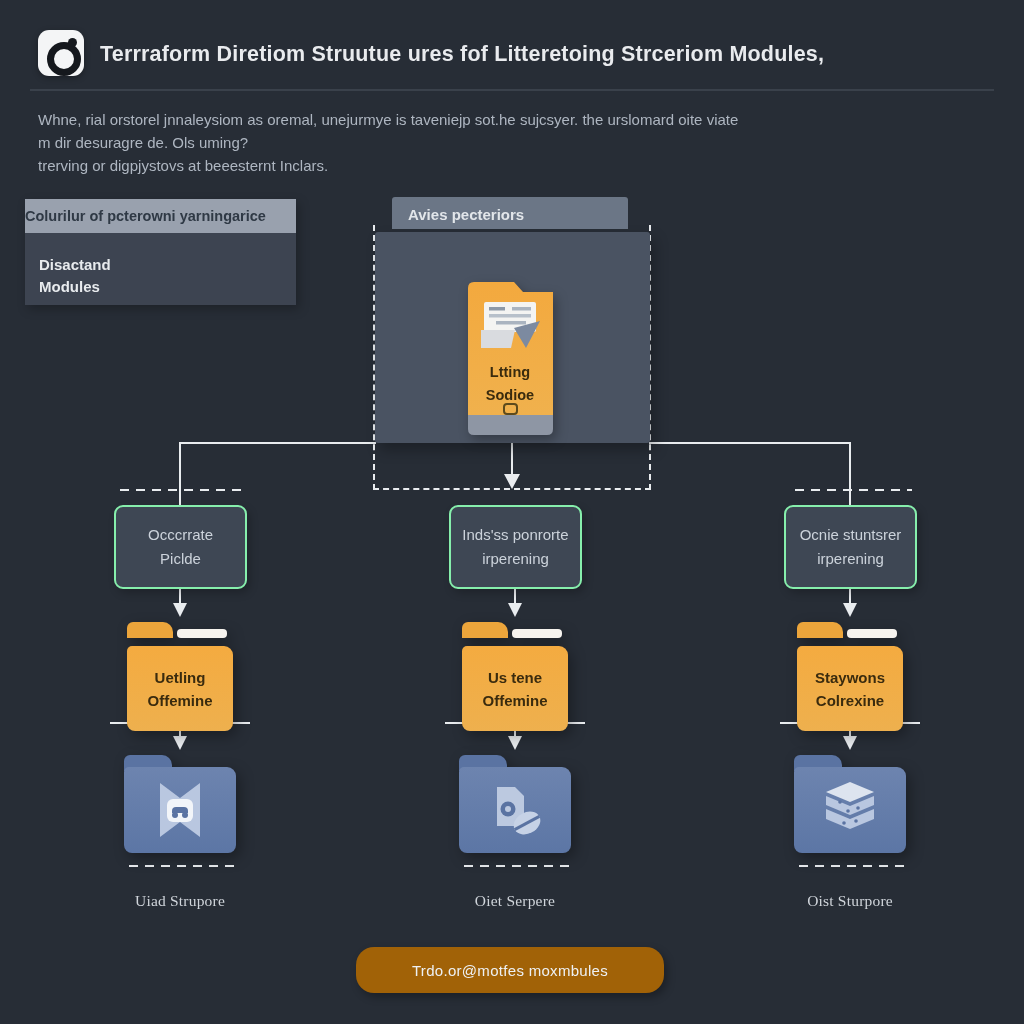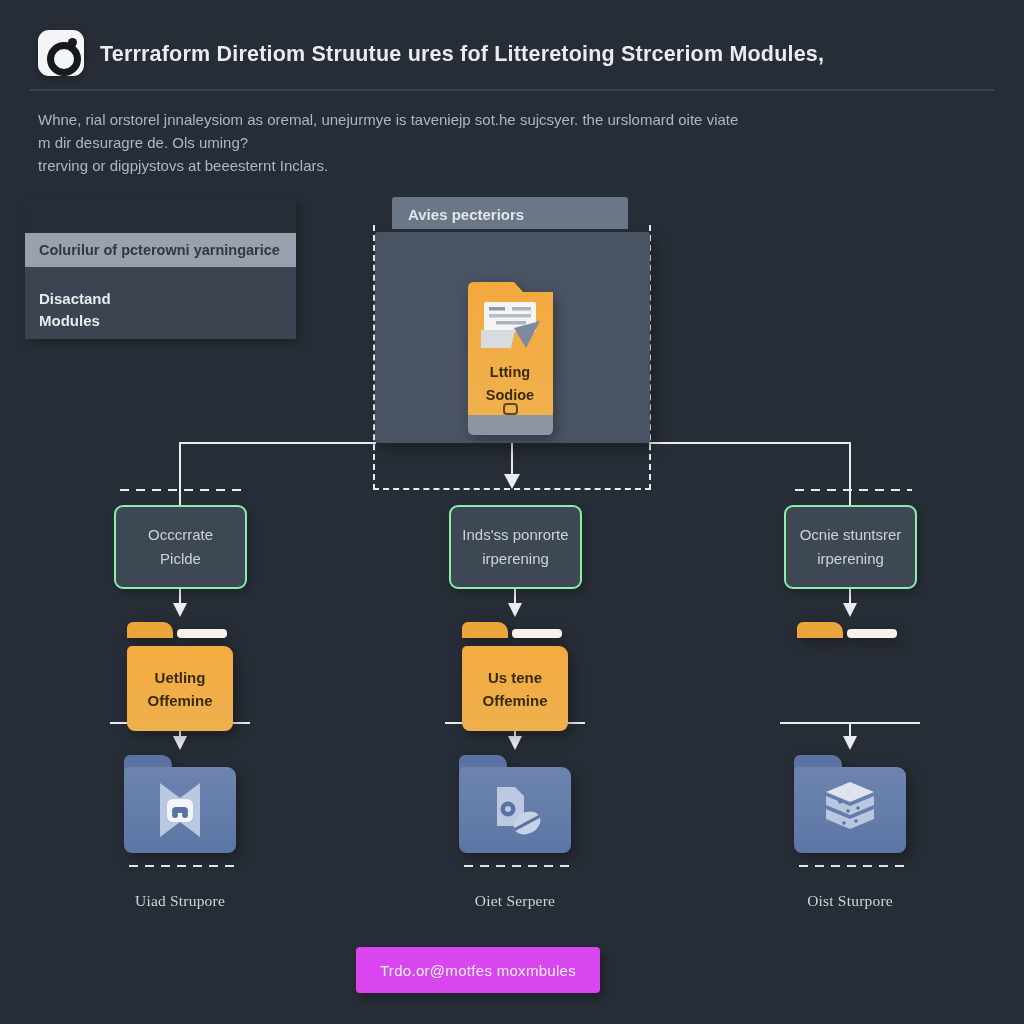--- a/index.html
+++ b/index.html
@@ -16,21 +16,21 @@
          letter-spacing:.2px;}
   .divider{position:absolute;left:30px;top:89px;width:964px;height:2px;background:#3a414b;}
 
   
   .intro{position:absolute;left:38px;top:108px;width:830px;font-size:15px;line-height:23px;
          color:#aeb6c1;}
 
   
   .legend{position:absolute;left:25px;top:199px;width:271px;box-shadow:3px 4px 10px rgba(0,0,0,.25);}
   .legend-header{height:34px;background:#99a1ae;color:#2f3945;font-size:14.5px;font-weight:700;
-         line-height:34px;padding-left:14px;margin-top:34px;}
+         line-height:34px;}
   .legend-body{background:#3d4451;color:#e8ebee;font-size:15px;font-weight:700;
          padding:21px 0 7px 14px;line-height:22px;}
 
   
   .root-tab{position:absolute;left:392px;top:197px;width:236px;height:32px;background:#6b7686;
          color:#e2e6ea;font-size:15px;font-weight:600;line-height:36px;padding-left:16px;
          border-radius:3px 3px 0 0;box-sizing:border-box;z-index:3;}
   .root-dashed{position:absolute;left:373px;top:225px;width:278px;height:265px;
          border-left:2px dashed #e9ecef;border-right:2px dashed #e9ecef;
          border-bottom:2px dashed #e9ecef;box-sizing:border-box;z-index:1;}
@@ -65,22 +65,22 @@
            filter:drop-shadow(4px 5px 7px rgba(0,0,0,.32));}
   .bfolder .tab{position:absolute;left:0;top:0;width:48px;height:16px;background:#5a73a2;
            border-radius:6px 10px 0 0;}
   .bfolder .fbody{position:absolute;left:0;top:12px;width:112px;height:86px;
            background:linear-gradient(180deg,#6d84af 0%,#5c76a5 100%);
            border-radius:5px 9px 8px 8px;display:flex;justify-content:center;align-items:center;}
 
   
   .caption{position:absolute;top:892px;transform:translateX(-50%);color:#d0d5db;
            font-size:15.5px;letter-spacing:.2px;z-index:2;font-family:Liberation Serif, serif;}
-  .footer-btn{position:absolute;left:356px;top:947px;width:244px;height:46px;background:#d946ef;
-           border:none;border-radius:4px;color:#eef1f4;font-size:15px;letter-spacing:.3px;
+  .footer-btn{position:absolute;left:356px;top:947px;width:308px;height:46px;background:#a16207;
+           border:none;border-radius:18px;color:#eef1f4;font-size:15px;letter-spacing:.3px;
            font-family:"Liberation Sans",sans-serif;box-shadow:3px 4px 9px rgba(0,0,0,.3);
            display:flex;align-items:center;justify-content:center;z-index:2;cursor:pointer;}
 
   
   .c0{left:114px;} .c1{left:449px;} .c2{left:784px;}
   .f0{left:127px;} .f1{left:462px;} .f2{left:797px;}
   .b0{left:124px;} .b1{left:459px;} .b2{left:794px;}
   .cap0{left:180px;} .cap1{left:515px;} .cap2{left:850px;}
 </style>
 </head>
@@ -189,20 +189,24 @@
     <div class="tab"></div>
     <div class="paper"></div>
     <div class="fbody">
       <span>Us tene</span>
       <span>Offemine</span>
     </div>
   </div>
   <div class="ofolder f2">
     <div class="tab"></div>
     <div class="paper"></div>
+    <div class="fbody">
+      <span>Staywons</span>
+      <span>Colrexine</span>
+    </div>
   </div>
 
   <div class="bfolder b0">
     <div class="tab"></div>
     <div class="fbody">
       <svg width="64" height="64" viewBox="0 0 64 64">
         <path d="M12 5 L32 20 L52 5 L52 59 L32 44 L12 59 Z" fill="#b9c7e0"></path>
         <rect x="19" y="21" width="26" height="23" rx="6" fill="#f2f5f9"></rect>
         <path d="M24 33 q0-4 4-4 h8 q4 0 4 4 v2 h-16 Z" fill="#5a73a2"></path>
         <circle cx="27" cy="37" r="3" fill="#5a73a2"></circle>

